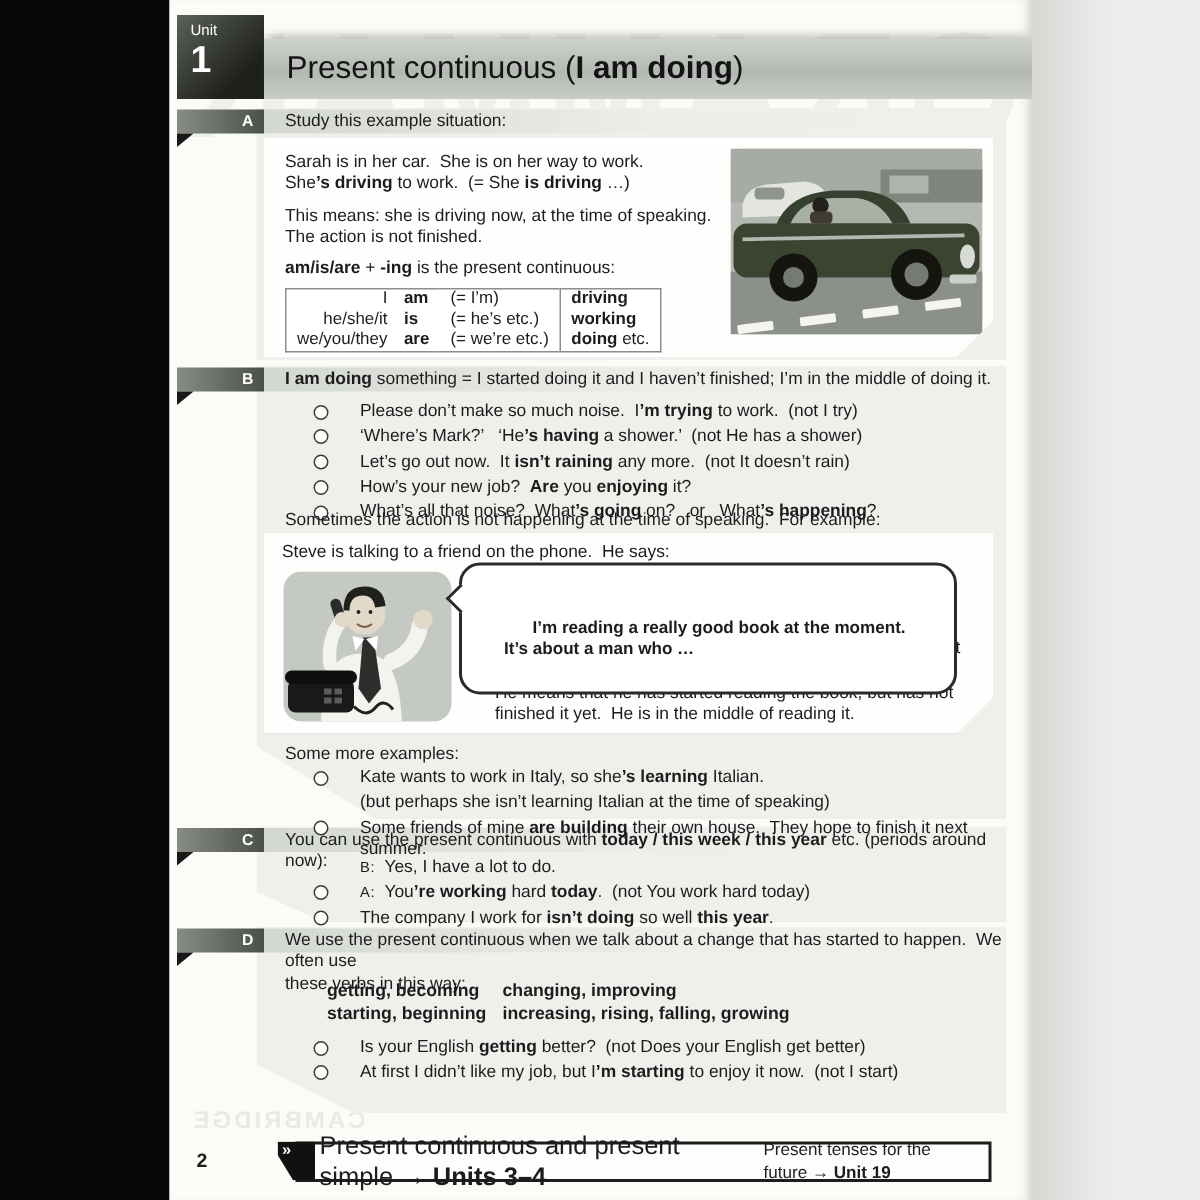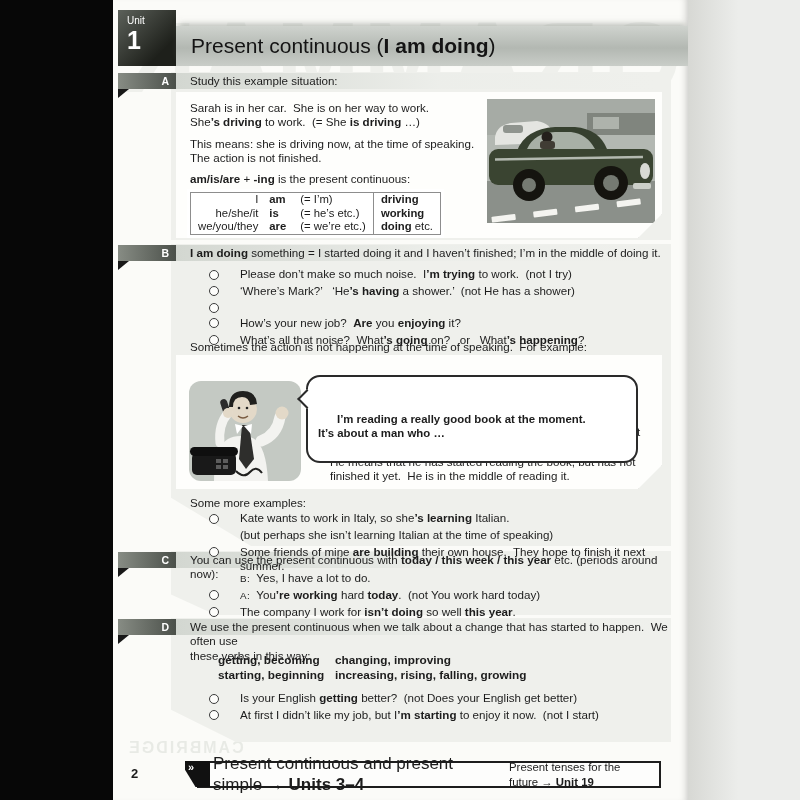--- a/index.html
+++ b/index.html
@@ -40,21 +40,21 @@
   .dot{display:inline-block;width:8px;height:8px;border:1.2px solid #3b3b3b;border-radius:50%;
         flex:0 0 auto;margin-top:2.5px;background:#fdfdfb}
   .dot.hide{visibility:hidden}
   .atable{border-collapse:collapse;margin-top:6px;font-size:11.3px;background:#fff;
         border:1px solid #8d8d8d;box-shadow:0 0 0 3px #fff}
   .atable td{padding:0 7px;line-height:1.2}
   .atable td.c0{text-align:right;padding-right:4px}
   .atable td.c1{font-weight:700}
   .atable td.c3{border-left:1px solid #8d8d8d}
   .bubble{position:absolute;left:130px;top:20px;width:332px;box-sizing:border-box;z-index:2;
-        background:#fff;border:2px solid #2a2a2a;border-radius:14px;padding:5px 10px;
+        background:#fff;border:2px solid #2a2a2a;border-radius:14px;padding:5px 28px;
         font-size:11.4px;font-weight:700;line-height:1.3;white-space:pre-wrap}
   .tail{position:absolute;left:-8px;top:15px;width:12px;height:12px;background:#fff;
         border-left:2px solid #2a2a2a;border-bottom:2px solid #2a2a2a;transform:rotate(45deg)}
   .verbs{display:grid;grid-template-columns:117px auto;z-index:3}
   .vb{font-weight:700;font-size:11.8px;line-height:1.3;white-space:pre}
   .pagenum{left:18px;top:766px;font-size:13px;font-weight:700}
   .chev{left:72px;top:761px;width:25px;height:26px;background:#111;color:#fff;z-index:2;
         clip-path:polygon(0 0,100% 0,100% 100%,42% 100%,0 34%);font-size:11px;font-weight:700;
         padding:0 0 0 3px;box-sizing:border-box;line-height:12px}
   .fbox{left:84px;top:761px;width:464px;height:27px;box-sizing:border-box;border:2px solid #1d1d1d;
@@ -155,34 +155,36 @@
     <div class="bullet">
         <span class="dot"></span>
         <div class="t">Please don’t make so much noise.  I<span class="b">’m trying</span> to work.  (<span class="i">not</span> I try)</div>
       </div>
     <div class="bullet">
         <span class="dot"></span>
         <div class="t">‘Where’s Mark?’   ‘He<span class="b">’s having</span> a shower.’  (<span class="i">not</span> He has a shower)</div>
       </div>
     <div class="bullet">
         <span class="dot"></span>
+        <div class="t">Let’s go out now.  It <span class="b">isn’t raining</span> any more.  (<span class="i">not</span> It doesn’t rain)</div>
       </div>
     <div class="bullet">
         <span class="dot"></span>
         <div class="t">How’s your new job?  <span class="b">Are</span> you <span class="b">enjoying</span> it?</div>
       </div>
     <div class="bullet">
         <span class="dot"></span>
         <div class="t">What’s all that noise?  What<span class="b">’s going</span> on?   <span class="i">or</span>   What<span class="b">’s happening</span>?</div>
       </div>
   </div>
 
   <div class="abs t lead" style="left:77px;top:340px">Sometimes the action is not happening at the time of speaking.  For example:</div>
 
   <div class="abs whitebox notch" style="left:63px;top:355px;width:486px;height:134px">
+    <div class="t abs" style="left:12px;top:6px">Steve is talking to a friend on the phone.  He says:</div>
     <svg class="abs" style="left:10px;top:26px" width="122" height="106" viewBox="0 0 122 106">
       <rect x="3" y="0" width="112" height="100" rx="12" fill="#c4c9c3"></rect>
       <path d="M75 60 q16-6 19-24" stroke="#f3f3f0" stroke-width="11" fill="none" stroke-linecap="round"></path>
       <circle cx="96" cy="32" r="6.5" fill="#e3d9c8"></circle>
       <path d="M28 100 q0-34 14-42 q8-5 22-2 q16 4 18 44 z" fill="#f3f3f0"></path>
       <circle cx="57" cy="28" r="14" fill="#e3d9c8"></circle>
       <path d="M43 26 q0-16 14-16 q13 0 14 13 l-7 1 q-1-8-8-8 q-9 0-9 10 z" fill="#20201e"></path>
       <circle cx="53" cy="27" r="1.3" fill="#222"></circle>
         <circle cx="61" cy="27" r="1.3" fill="#222"></circle>
       <path d="M52 35 q5 4 10 0" stroke="#7a5c42" stroke-width="1.4" fill="none"></path>

